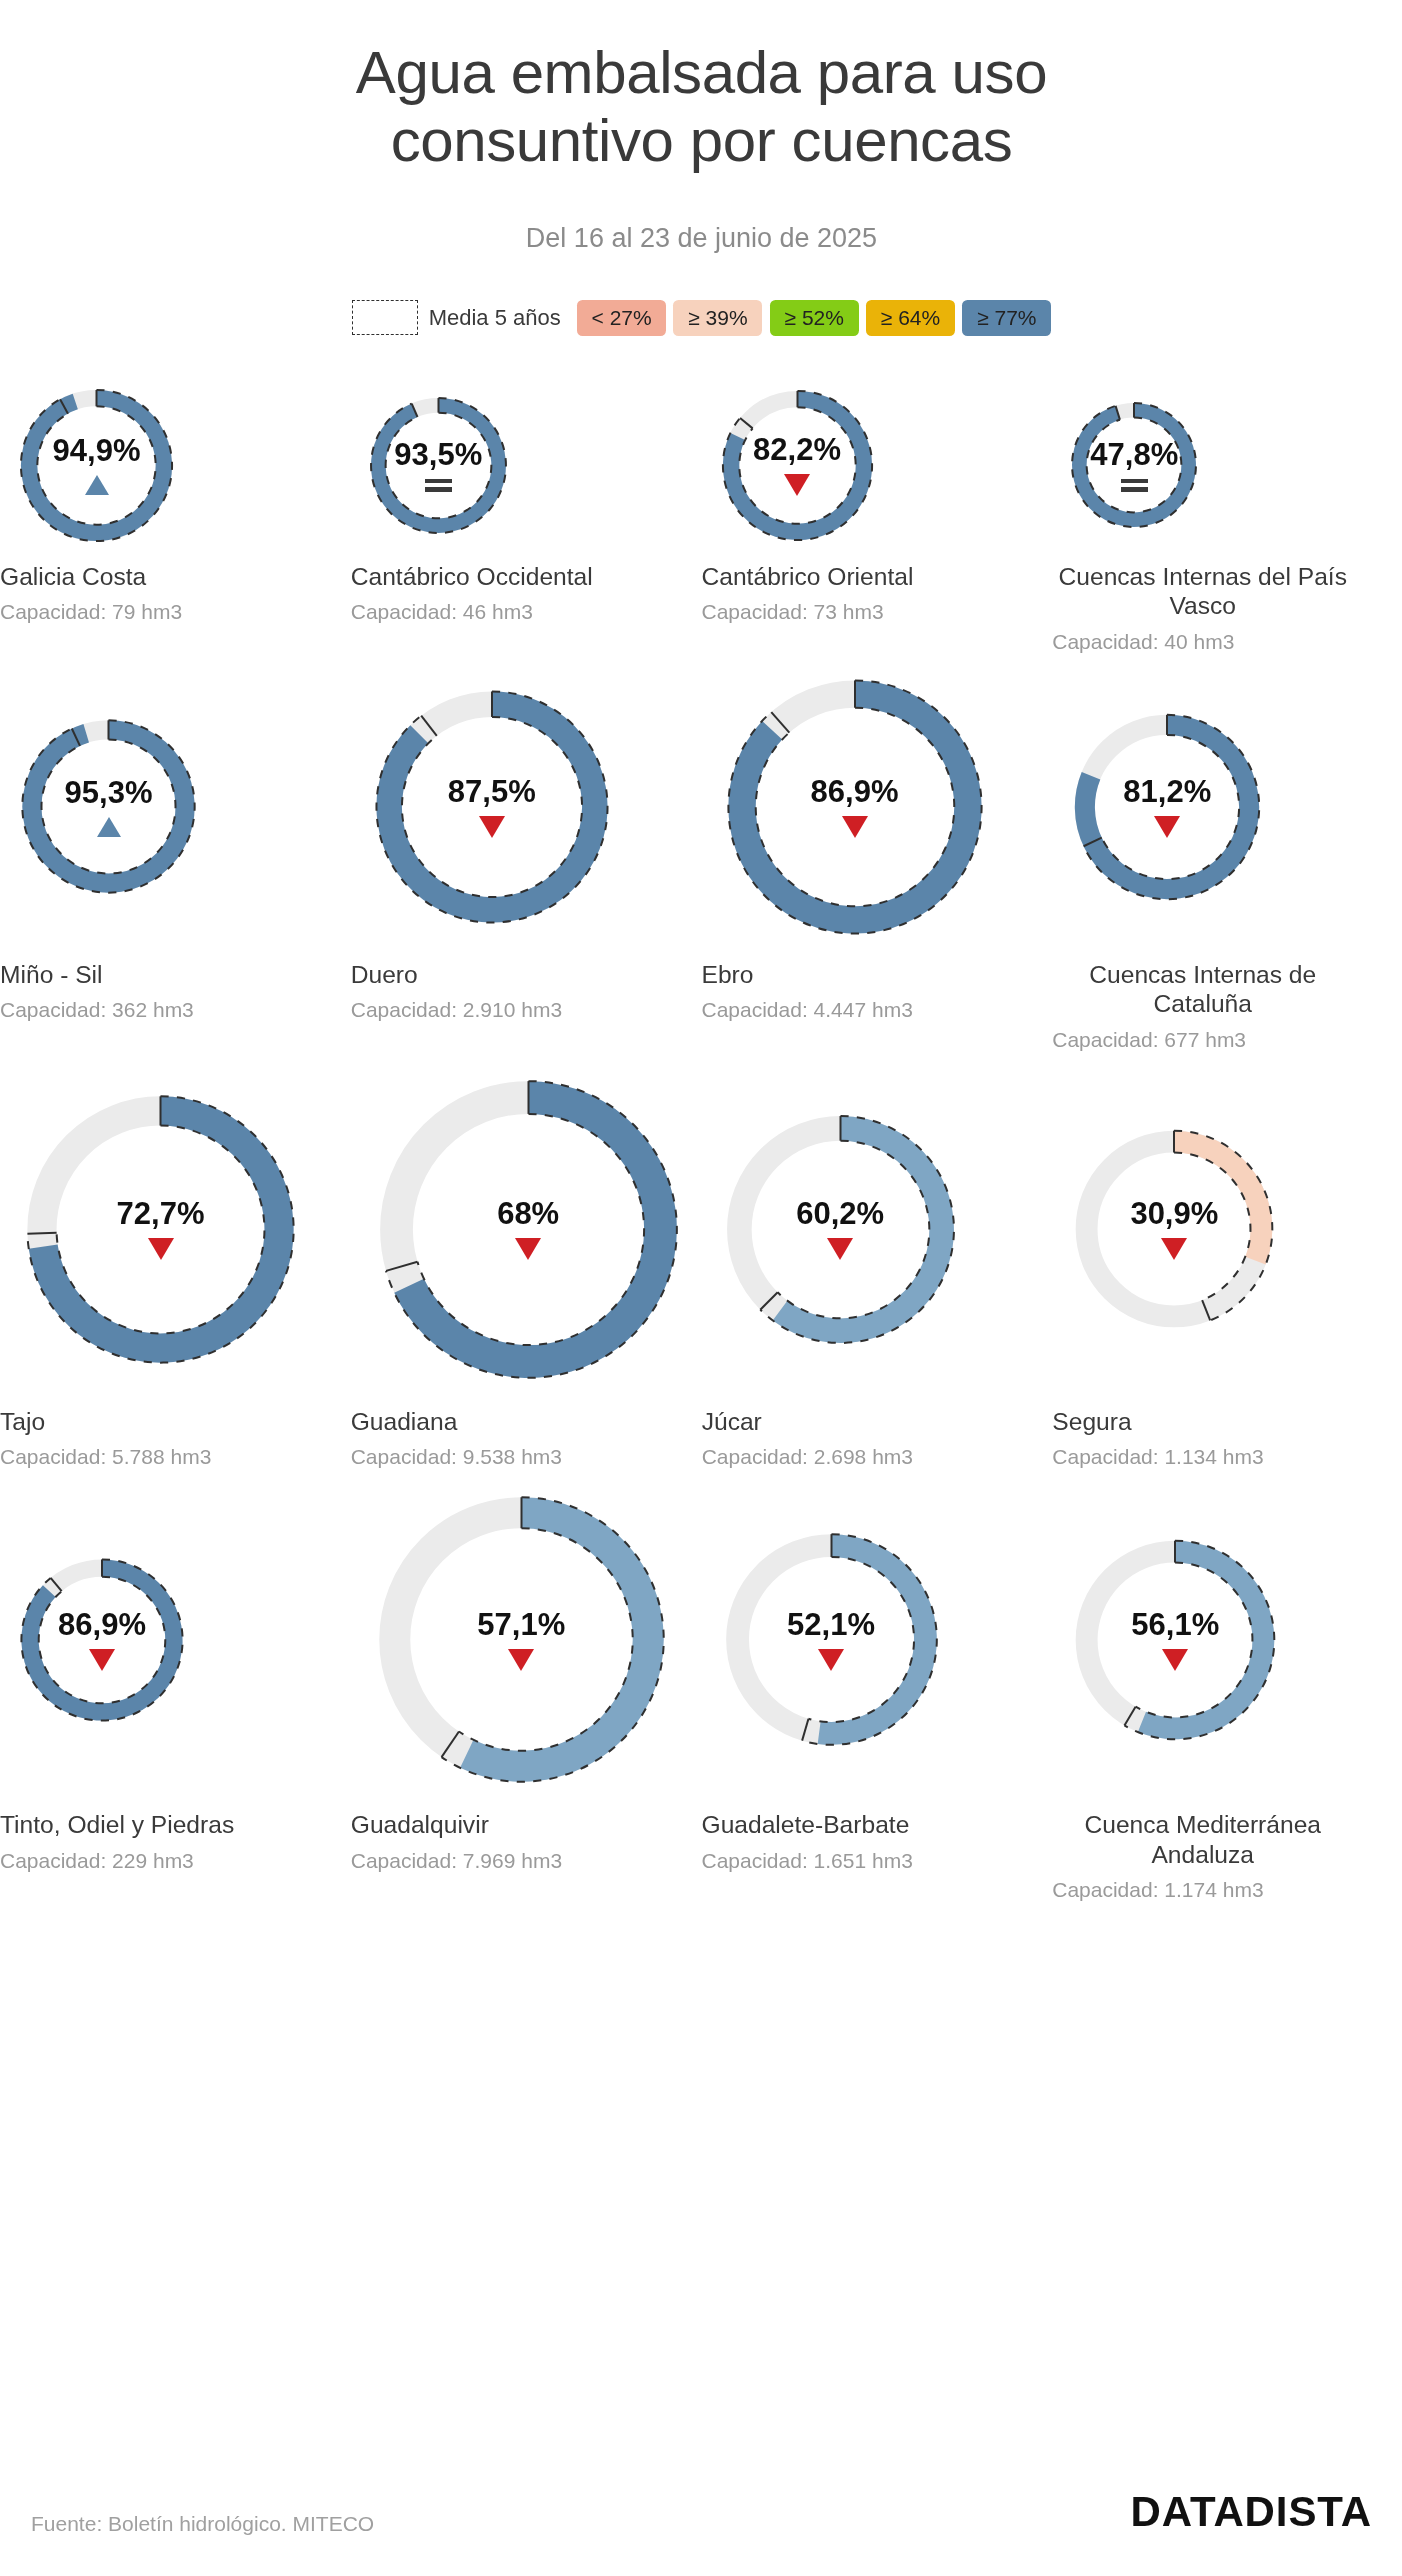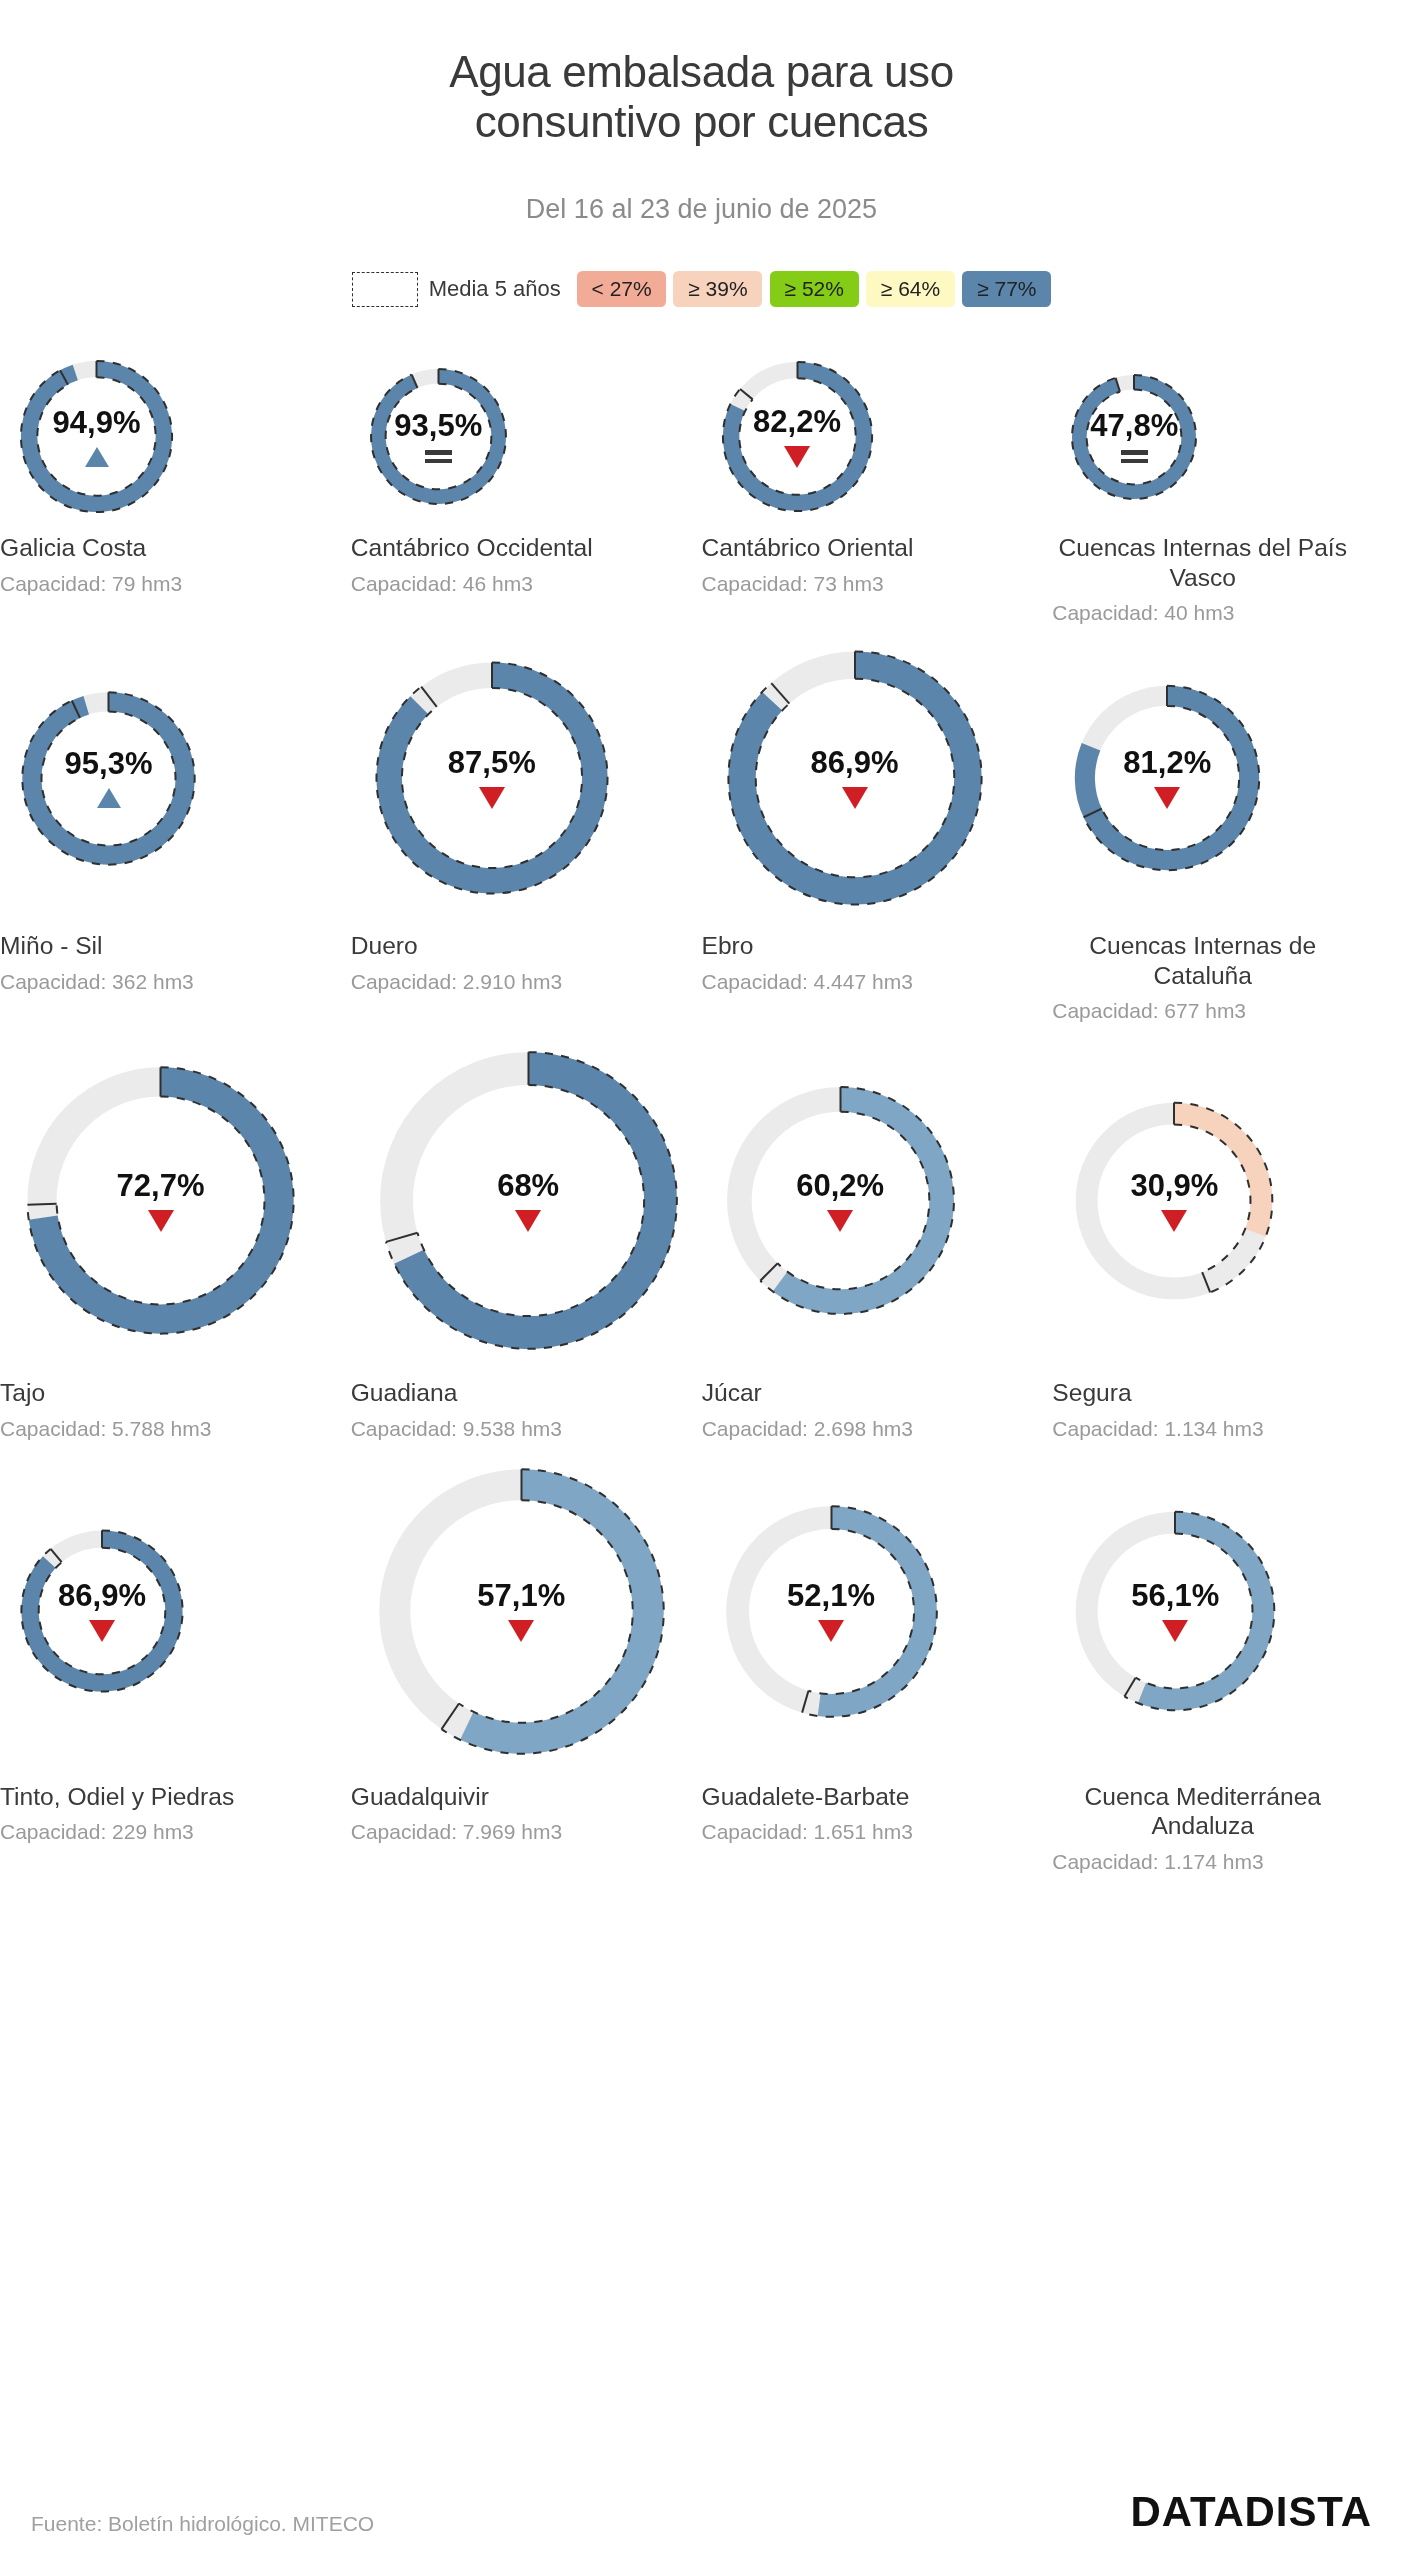--- a/index.html
+++ b/index.html
@@ -11,25 +11,25 @@
     font-family: "Liberation Sans", sans-serif;
     color: #3d3d3d;
     overflow: hidden;
   }
 
   .page { position: relative; width: 1403px; height: 2576px; }
 
   
   .header { padding-top: 31px; text-align: center; }
   .title {
-    font-size: 44px;
+    font-size: 60px;
     line-height: 1.14;
     font-weight: 400;
     color: #3a3a3a;
-    margin: 16px auto;
+    margin: 8px auto;
     max-width: 1075px;
     letter-spacing: -0.4px;
   }
   .subtitle {
     margin-top: 47px;
     font-size: 27px;
     color: #8b8b8b;
     font-weight: 400;
   }
 
@@ -181,21 +181,21 @@
     <div class="subtitle">Del 16 al 23 de junio de 2025</div>
   </div>
 
   <div class="legend">
     <div class="legend-avg-box"></div>
     <div class="legend-avg-label">Media 5 años</div>
     <div class="legend-swatches">
         <div class="legend-swatch" style="background: rgb(242, 171, 150);">&lt; 27%</div>
         <div class="legend-swatch" style="background: rgb(247, 210, 189);">≥ 39%</div>
         <div class="legend-swatch" style="background: #84cc16;">≥ 52%</div>
-        <div class="legend-swatch" style="background: #fef9c3;">≥ 64%</div>
+        <div class="legend-swatch" style="background: #eab308;">≥ 64%</div>
         <div class="legend-swatch" style="background: rgb(91, 133, 170);">≥ 77%</div>
       </div>
   </div>
 
   <div class="grid">
       <div class="row">
         <div class="cell">
           <div class="donut-area" style="height: 193px;">
             <div class="donut-wrap" style="width: 193px; height: 193px;">
               <svg width="193" height="193" viewBox="0 0 212 212" class="donut-svg">

